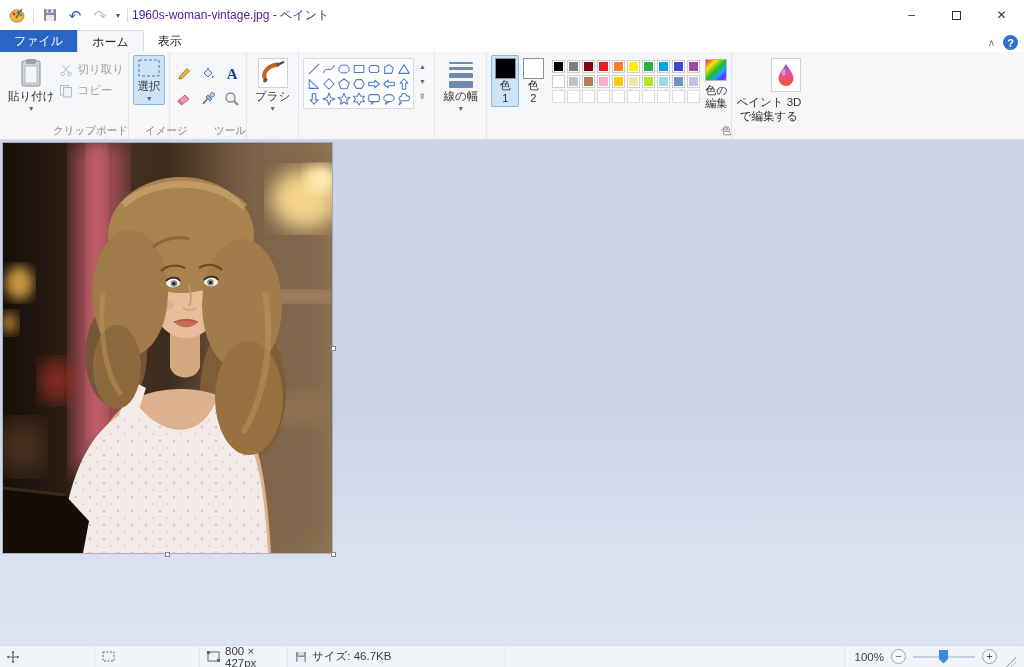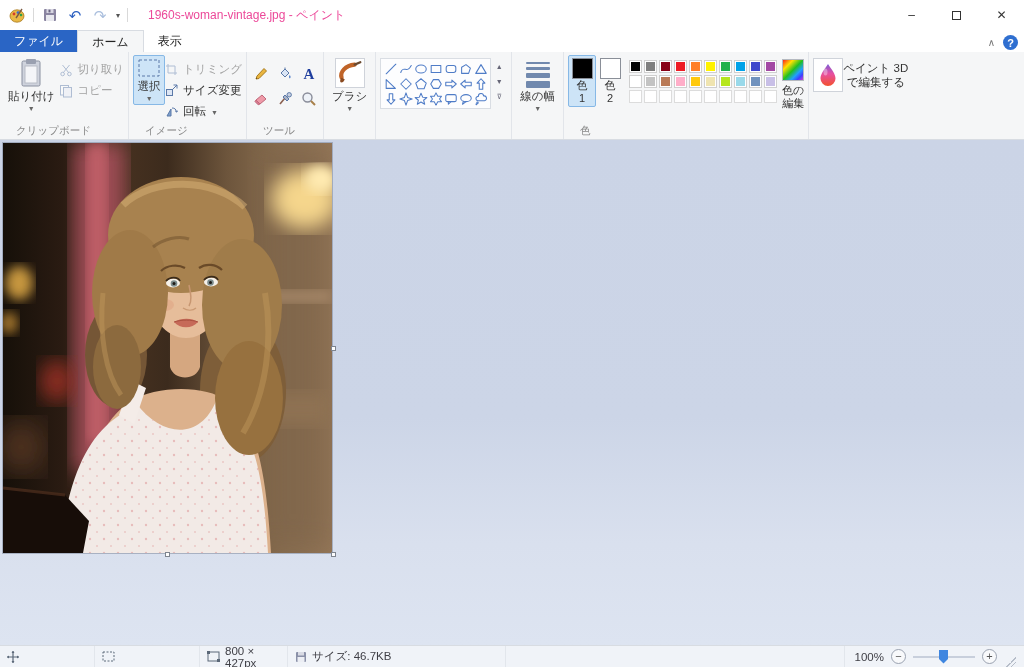--- a/index.html
+++ b/index.html
@@ -8,38 +8,38 @@
   .window { position:relative; width:1024px; height:667px; background:#fff; }
 
   
   .titlebar { height:30px; display:flex; align-items:center; padding-left:8px; background:#ffffff; }
   .qat { display:flex; align-items:center; gap:7px; }
   .qat-sep { width:1px; height:14px; background:#d9d9d9; }
   .qat-btn { display:flex; align-items:center; justify-content:center; width:18px; height:18px; }
   .undo-glyph { color:#2b5fc0; font-size:15px; line-height:1; }
   .redo-glyph { color:#a9bedd; font-size:15px; line-height:1; }
   .qat-caret { font-size:8px; color:#555; }
-  .title-text { margin-left:20px; color:#ec4899; font-size:12px; white-space:nowrap; }
+  .title-text { margin-left:4px; color:#4c1d95; font-size:12px; white-space:nowrap; }
   .win-controls { margin-left:auto; display:flex; height:30px; }
   .win-btn { width:45px; height:30px; display:flex; align-items:center; justify-content:center; color:#333; font-size:12px; }
   .max-glyph { width:9px; height:9px; border:1px solid #333; display:block; }
 
   
   .tabrow { position:relative; height:22px; background:#ffffff; display:flex; align-items:flex-end; }
   .tab { height:22px; line-height:22px; padding:0 14px; font-size:12px; color:#222; }
   .tab-file { background:#2a65c5; color:#fff; }
   .tab-home { background:#f5f6f7; border:1px solid #d8dce2; border-bottom:none; }
   .tabrow-right { position:absolute; right:6px; bottom:2px; display:flex; align-items:center; gap:8px; }
   .collapse-chevron { color:#777; font-size:10px; line-height:1; }
   .help-circle { width:15px; height:15px; border-radius:50%; background:#2f6fd0; color:#fff; font-size:11px; font-weight:bold; display:flex; align-items:center; justify-content:center; }
 
   
   .ribbon { height:88px; background:#f5f6f7; border-bottom:1px solid #d8dce2; display:flex; align-items:stretch; }
   .grp { position:relative; display:flex; align-items:flex-start; padding:3px 4px 15px 4px; border-right:1px solid #e2e5ea; }
-  .grp-label { position:absolute; bottom:1px; left:0; right:0; text-align:left; font-size:10.5px; color:#888; white-space:nowrap;margin-left:16px; }
+  .grp-label { position:absolute; bottom:1px; left:0; right:0; text-align:right; font-size:10.5px; color:#888; white-space:nowrap;margin-left:16px; }
   .bigbtn { display:flex; flex-direction:column; align-items:center; padding:2px 3px; border:1px solid transparent; border-radius:2px; }
   .bigbtn .lbl { font-size:11.5px; color:#333; line-height:1.15; margin-top:2px; text-align:center; white-space:nowrap; }
   .caret { font-size:7px; color:#666; line-height:1; margin-top:2px; }
   .bigbtn.selected { background:#cde4f7; border-color:#86b8e6; }
   .smalls { display:flex; flex-direction:column; justify-content:flex-start; gap:4px; padding-top:6px; }
   .sbtn { display:flex; align-items:center; gap:5px; font-size:11.5px; color:#333; height:17px; white-space:nowrap; }
   .sbtn.disabled { color:#a3a3a3;text-align:center; }
   .sbtn.disabled svg { opacity:.45; }
   .icon { flex:none; display:block; }
 
@@ -66,21 +66,21 @@
   .swatch-big { width:21px; height:21px; border:1px solid #8a8f98; }
   .swatch-black { background:#000; }
   .swatch-white { background:#fff; }
   .colorbtn .lbl { font-size:11px; color:#333; line-height:1.15; text-align:center; }
   .palette { display:grid; grid-template-columns:repeat(10,15px); grid-auto-rows:15px; padding-top:4px; margin-left:4px; }
   .pal-cell { width:13px; height:13px; margin:1px; border:1px solid #cfcfcf; box-shadow:inset 0 0 0 1px #fff; }
   .pal-empty { background:#fff; border-color:#dcdcdc; }
   .editcolors { display:flex; flex-direction:column; align-items:center; margin-left:4px; padding-top:4px; }
   .rainbow { width:22px; height:22px; border:1px solid #b5b9c0; background:linear-gradient(135deg,#ff2020 0%,#ffe000 25%,#20c020 50%,#20a0ff 70%,#4040ff 85%,#d040d0 100%); }
   .editcolors .lbl { font-size:11px; color:#333; line-height:1.2; text-align:center; margin-top:3px; }
-  .p3d { display:flex; align-items:flex-start; padding-top:3px; }
+  .p3d { display:flex; flex-direction:column; align-items:flex-end; padding-top:3px; }
   .p3d-iconbox { width:30px; height:34px; background:#fff; border:1px solid #cfd3da; display:flex; align-items:center; justify-content:center; }
   .p3d .lbl { font-size:11.5px; color:#333; line-height:1.25; text-align:center; margin-top:3px; white-space:nowrap; }
 
   
   .workarea { position:relative; height:505px; background:linear-gradient(180deg,#cbd4e6 0%,#ccd5e7 55%,#d9e0ee 80%,#dde4f1 100%); overflow:hidden; }
   .canvas { position:absolute; left:3px; top:3px; width:329px; height:410px; outline:1px solid rgba(120,130,150,.5); }
   .handle { position:absolute; width:5px; height:5px; background:#fdfdfd; border:1px solid #7e848e; }
 
   
   .statusbar { height:22px; background:#f0f3f8; border-top:1px solid #d8dce2; display:flex; align-items:center; font-size:11.5px; color:#3f3f46; }
@@ -181,44 +181,20 @@
       <span class="grp-label">クリップボード</span>
     </div>
 
     <div class="grp">
       <div class="bigbtn selected">
         <svg class="icon" width="24" height="20" viewBox="0 0 24 20">
             <rect x="2" y="2" width="20" height="16" fill="none" stroke="#5b79a8" stroke-dasharray="3 2"></rect>
           </svg>
         <span class="lbl">選択</span>
         <span class="caret">▼</span>
-      </div>
-      <div class="smalls">
-        <div class="sbtn disabled">
-          <svg class="icon" width="13" height="13" viewBox="0 0 13 13">
-              <path d="M3 1 V10 H12 M1 3 H10 V12" stroke="#5b79a8" fill="none"></path>
-            </svg>
-          <span>トリミング</span>
-        </div>
-        <div class="sbtn">
-          <svg class="icon" width="13" height="13" viewBox="0 0 13 13">
-              <rect x="1.5" y="5.5" width="6" height="6" fill="#dde6f4" stroke="#5b79a8"></rect>
-              <path d="M8 5 L12 1 M12 1 H8.5 M12 1 V4.5" stroke="#5b79a8" fill="none"></path>
-            </svg>
-          <span>サイズ変更</span>
-        </div>
-        <div class="sbtn">
-          <svg class="icon" width="13" height="13" viewBox="0 0 13 13">
-              <path d="M2 11 L6 4 L6 11 Z" fill="#7ea0cc" stroke="#5b79a8"></path>
-              <path d="M7 3 A4.5 4.5 0 0 1 11.5 7" fill="none" stroke="#5b79a8"></path>
-              <path d="M11.5 7 L10 5.6 M11.5 7 L13 5.8" stroke="#5b79a8"></path>
-            </svg>
-          <span>回転</span>
-          <span class="caret">▼</span>
-        </div>
       </div>
       <span class="grp-label">イメージ</span>
     </div>
 
     <div class="grp">
       <div class="tools-grid">
         <span class="toolbtn">
           <svg class="icon" width="16" height="16" viewBox="0 0 16 16">
               <path d="M3 13 L4 10 L11 2.5 L13.5 5 L6 12.5 Z" fill="#eab53f" stroke="#a87c20"></path>
               <path d="M3 13 L4.2 12.7 L3.4 11.8 Z" fill="#4a3a26"></path>

